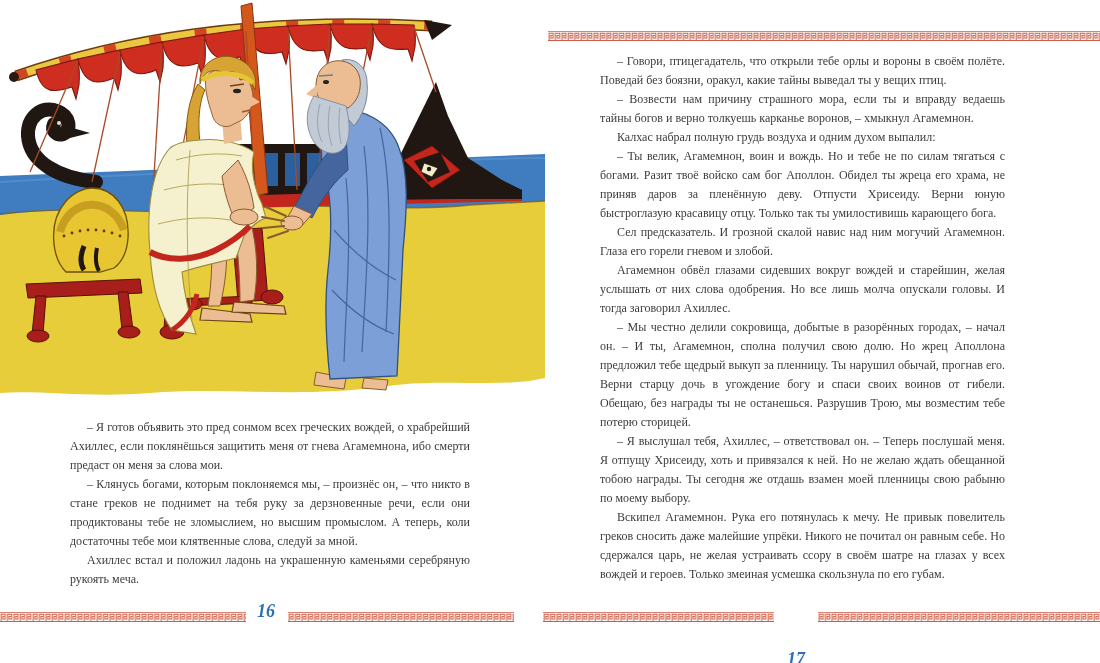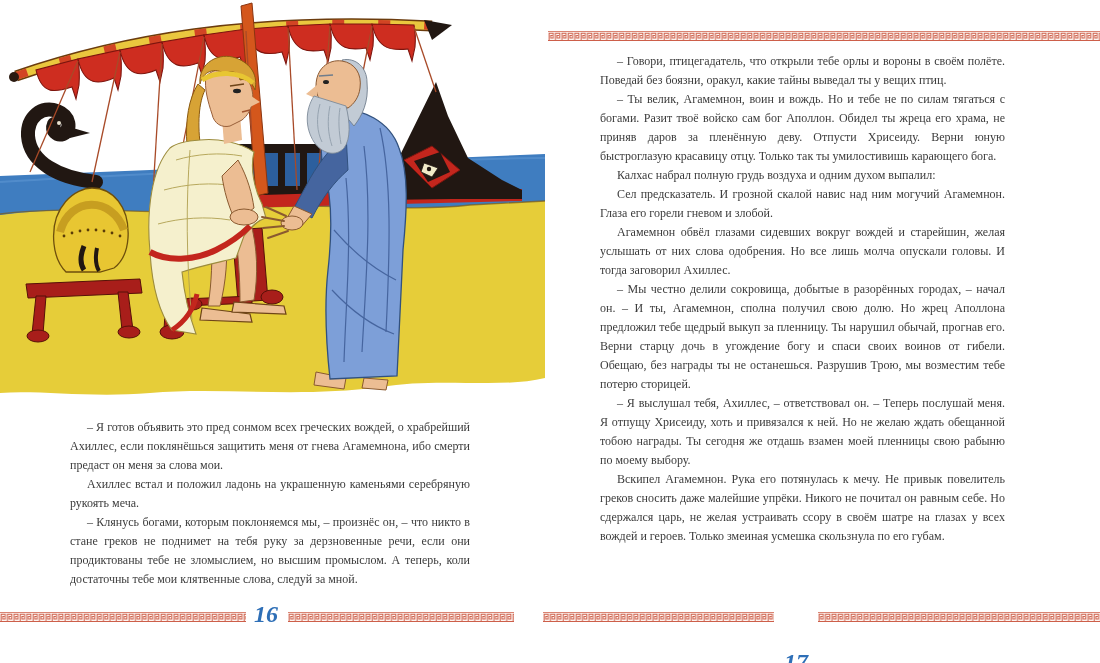--- a/index.html
+++ b/index.html
@@ -13,21 +13,21 @@
     color:var(--text-color,#3b3b3b);
     font-size:12px;line-height:19px;
     text-align:justify;
   }
   .page-text p{margin:0;text-indent:17px;}
   #left-text{left:70px;top:418px;width:400px;}
   #right-text{left:600px;top:52px;width:405px;height:546px;overflow:hidden;}
   .page-num{
     position:absolute;top:601px;width:60px;text-align:center;
     color:var(--page-number-blue,#2e6fb7);
-    font-size:24px;font-style:italic;font-weight:bold;
+    font-size:18px;font-style:italic;font-weight:bold;
   }
   #pagenum-left{left:236px;}
   #pagenum-right{left:766px;margin-top:48px;}
   .border-seg{position:absolute;height:10px;}
   #border-top-right{left:548px;top:31px;width:552px;}
   #border-bl-a{left:0;top:612px;width:246px;}
   #border-bl-b{left:288px;top:612px;width:226px;}
   #border-br-a{left:543px;top:612px;width:231px;}
   #border-br-b{left:818px;top:612px;width:282px;}
   #illu{position:absolute;left:0;top:0;}
@@ -230,28 +230,29 @@
     </svg>
   <svg id="border-br-a" class="border-seg">
       <rect width="100%" height="100%" fill="url(#meander)"></rect>
     </svg>
   <svg id="border-br-b" class="border-seg">
       <rect width="100%" height="100%" fill="url(#meander)"></rect>
     </svg>
 
   <div id="left-text" class="page-text">
       <p>– Я готов объявить это пред сонмом всех греческих вождей, о храбрейший Ахиллес, если поклянёшься защитить меня от гнева Агамемнона, ибо смерти предаст он меня за слова мои.</p>
+      <p>– Клянусь богами, которым поклоняемся мы, – произнёс он, – что никто в стане греков не поднимет на тебя руку за дерзновенные речи, если они продиктованы тебе не зломыслием, но высшим промыслом. А теперь, коли достаточны тебе мои клятвенные слова, следуй за мной.</p>
       <p>Ахиллес встал и положил ладонь на украшенную каменьями серебряную рукоять меча.</p>
-      <p>– Клянусь богами, которым поклоняемся мы, – произнёс он, – что никто в стане греков не поднимет на тебя руку за дерзновенные речи, если они продиктованы тебе не зломыслием, но высшим промыслом. А теперь, коли достаточны тебе мои клятвенные слова, следуй за мной.</p>
     </div>
 
   <div id="right-text" class="page-text">
       <p>– Говори, птицегадатель, что открыли тебе орлы и вороны в своём полёте. Поведай без боязни, оракул, какие тайны выведал ты у вещих птиц.</p>
+      <p>– Возвести нам причину страшного мора, если ты и вправду ведаешь тайны богов и верно толкуешь карканье воронов, – хмыкнул Агамемнон.</p>
+      <p>Калхас набрал полную грудь воздуха и одним духом выпалил:</p>
       <p>– Ты велик, Агамемнон, воин и вождь. Но и тебе не по силам тягаться с богами. Разит твоё войско сам бог Аполлон. Обидел ты жреца его храма, не приняв даров за пленённую деву. Отпусти Хрисеиду. Верни юную быстроглазую красавицу отцу. Только так ты умилостивишь карающего бога.</p>
-      <p>Калхас набрал полную грудь воздуха и одним духом выпалил:</p>
       <p>Сел предсказатель. И грозной скалой навис над ним могучий Агамемнон. Глаза его горели гневом и злобой.</p>
       <p>Агамемнон обвёл глазами сидевших вокруг вождей и старейшин, желая услышать от них слова одобрения. Но все лишь молча опускали головы. И тогда заговорил Ахиллес.</p>
       <p>– Мы честно делили сокровища, добытые в разорённых городах, – начал он. – И ты, Агамемнон, сполна получил свою долю. Но жрец Аполлона предложил тебе щедрый выкуп за пленницу. Ты нарушил обычай, прогнав его. Верни старцу дочь в угождение богу и спаси своих воинов от гибели. Обещаю, без награды ты не останешься. Разрушив Трою, мы возместим тебе потерю сторицей.</p>
       <p>– Я выслушал тебя, Ахиллес, – ответствовал он. – Теперь послушай меня. Я отпущу Хрисеиду, хоть и привязался к ней. Но не желаю ждать обещанной тобою награды. Ты сегодня же отдашь взамен моей пленницы свою рабыню по моему выбору.</p>
       <p>Вскипел Агамемнон. Рука его потянулась к мечу. Не привык повелитель греков сносить даже малейшие упрёки. Никого не почитал он равным себе. Но сдержался царь, не желая устраивать ссору в своём шатре на глазах у всех вождей и героев. Только змеиная усмешка скользнула по его губам.</p>
     </div>
 
   <div id="pagenum-left" class="page-num">16</div>
   <div id="pagenum-right" class="page-num">17</div>
 

